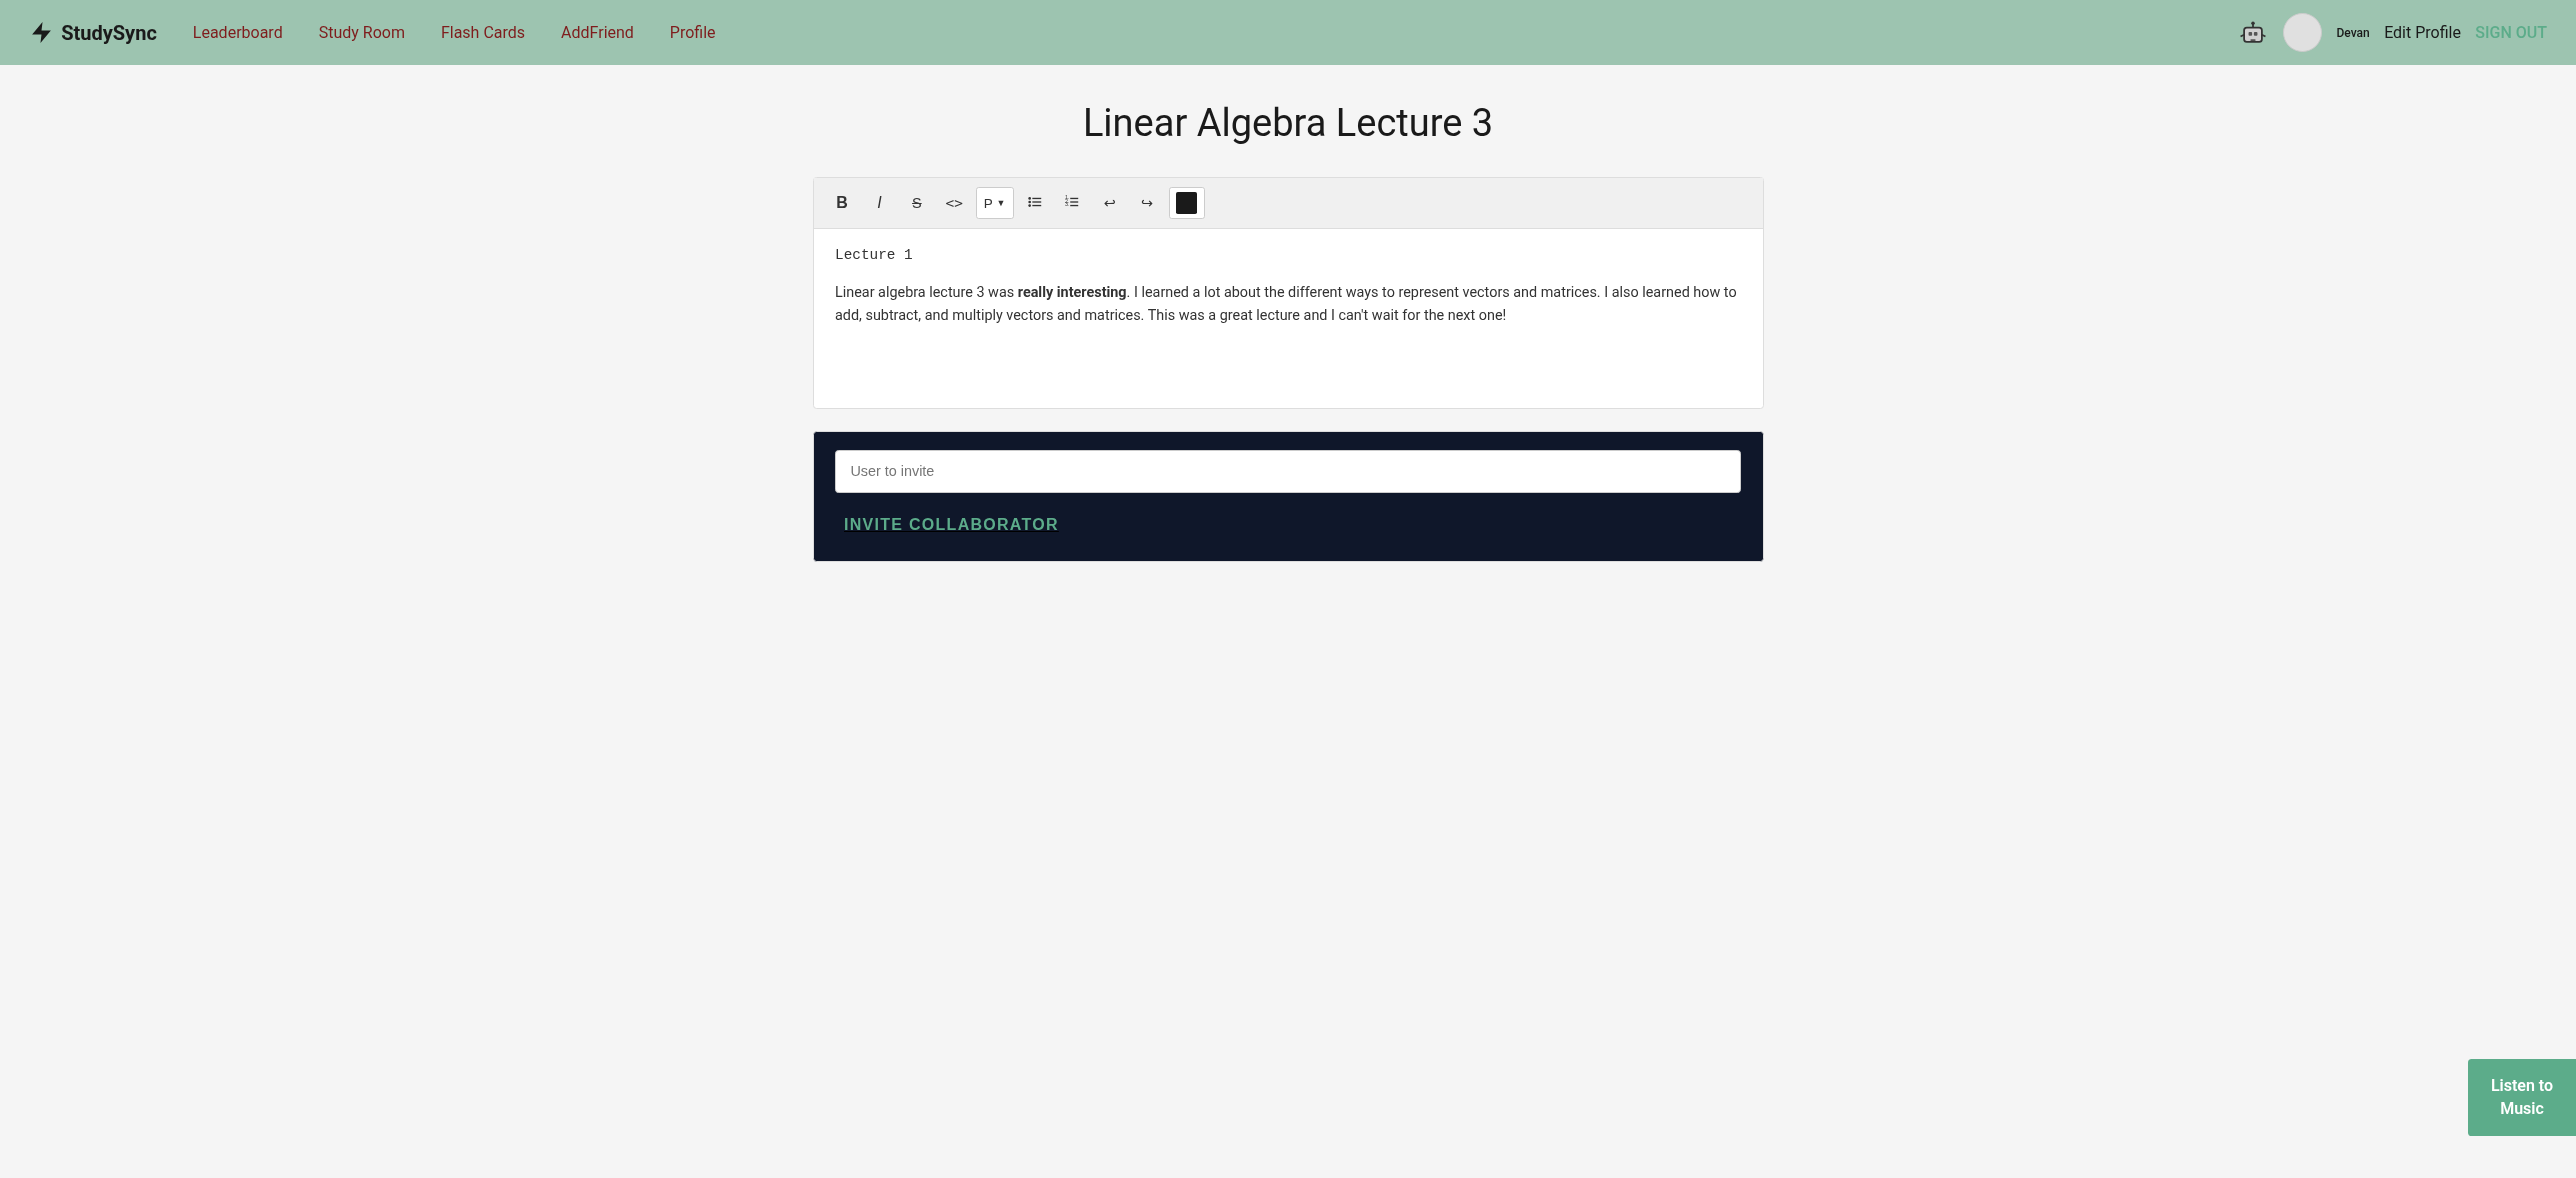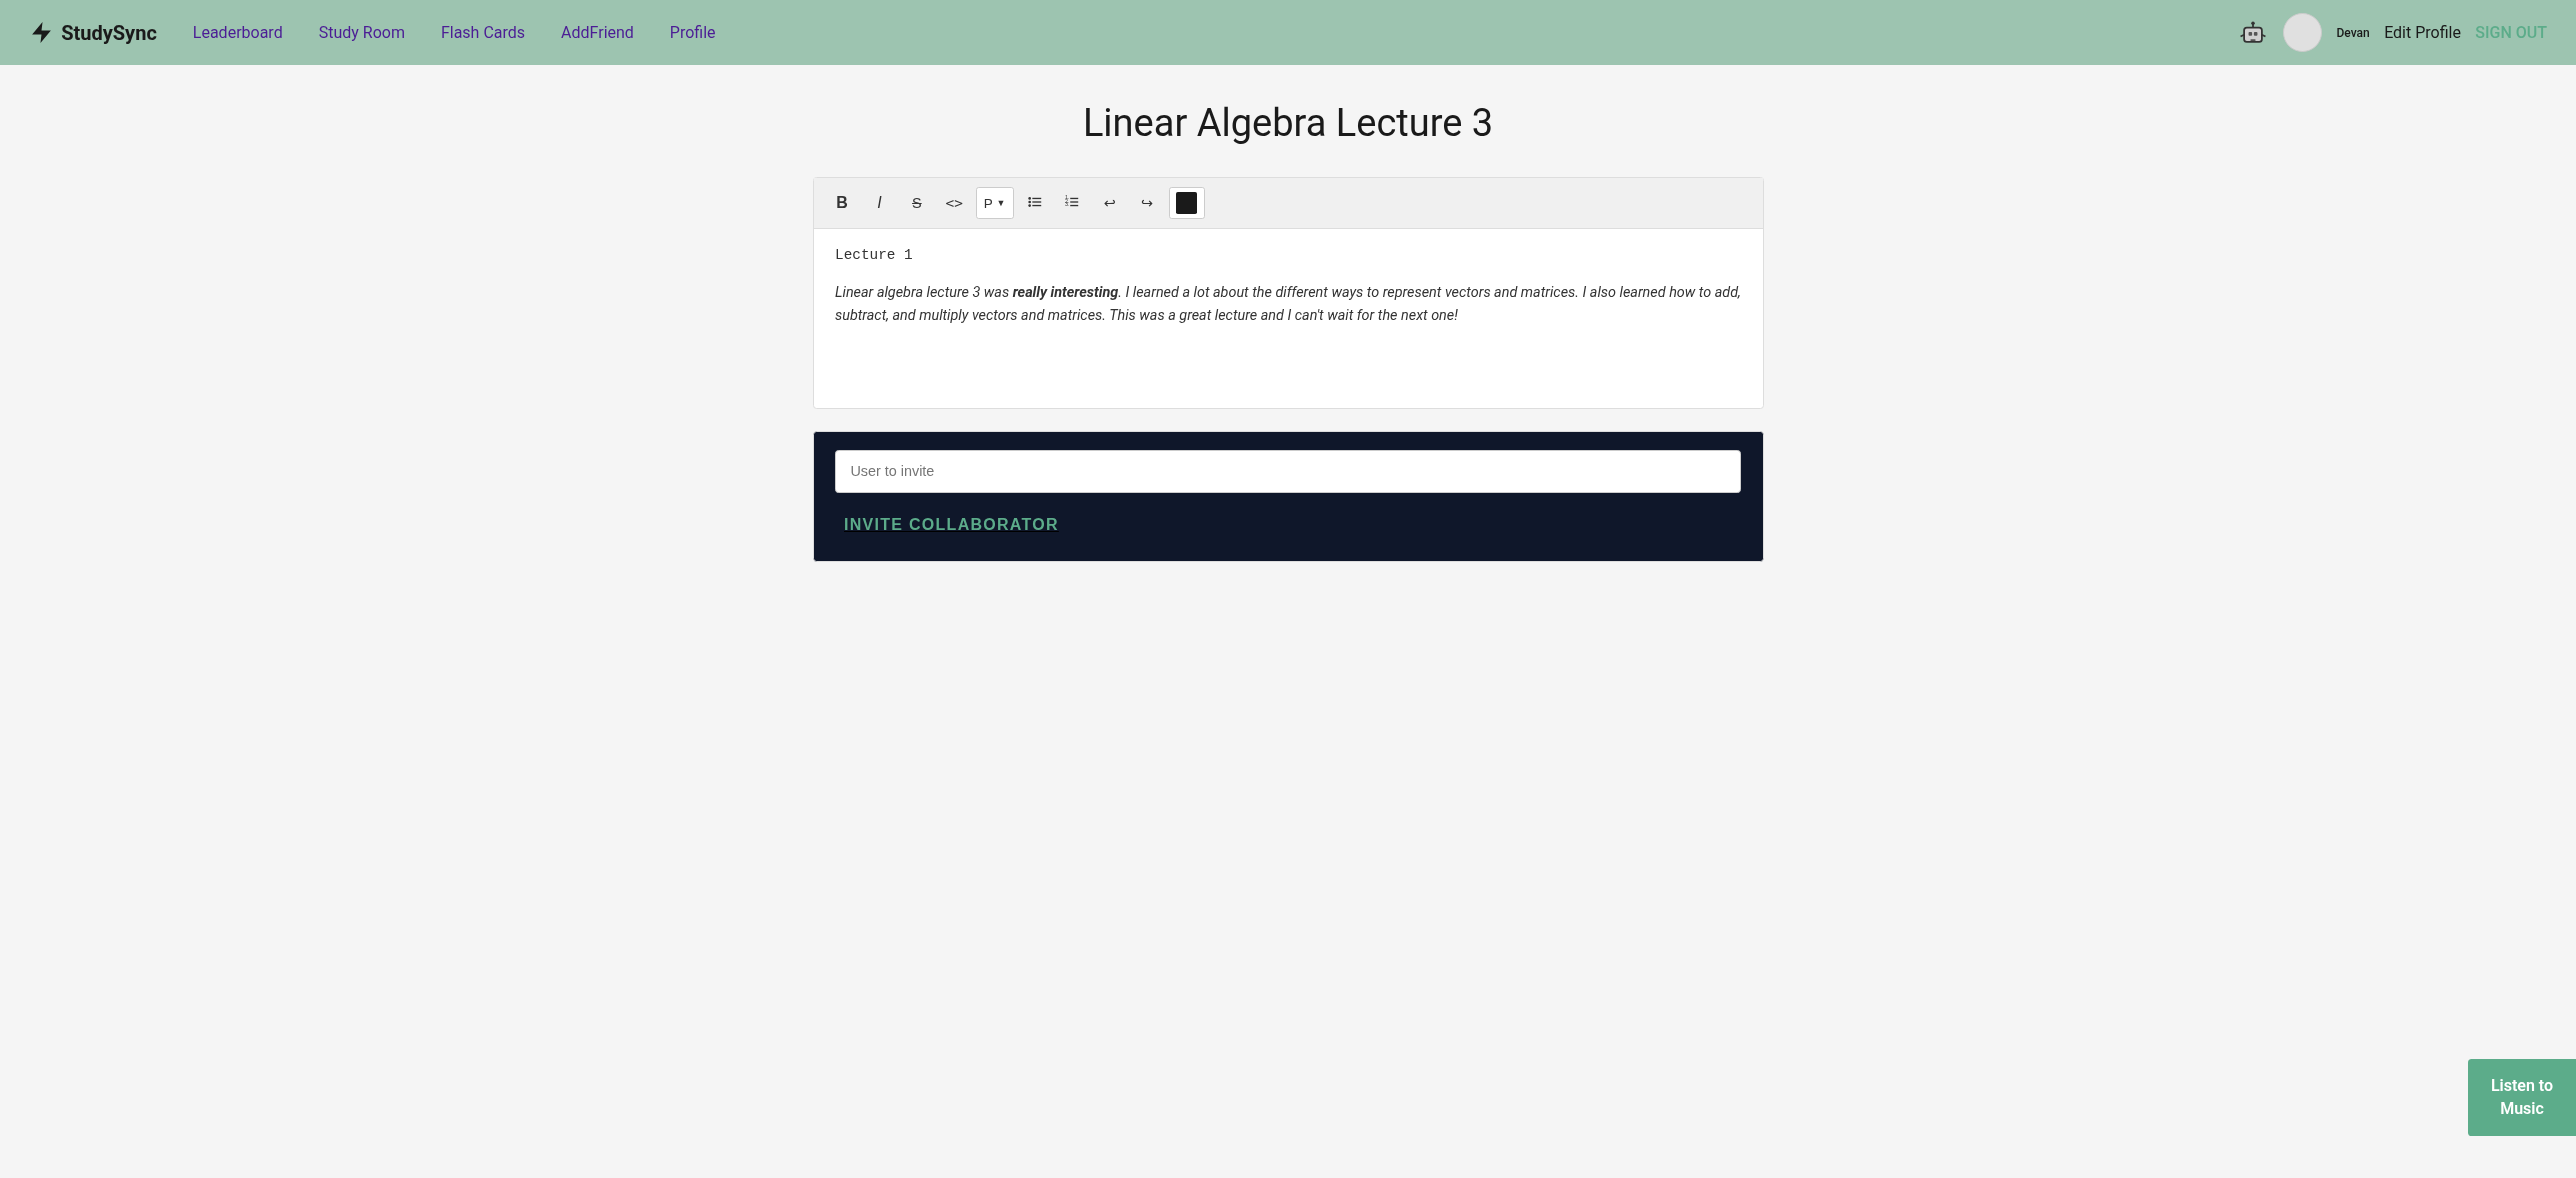--- a/index.html
+++ b/index.html
@@ -46,21 +46,21 @@
 
     .navbar-links {
       display: flex;
       align-items: center;
       gap: 36px;
       flex: 1;
     }
 
     .navbar-link {
       font-size: 16px;
-      color: #4c1d95;
+      color: #7f1d1d;
       text-decoration: none;
       cursor: pointer;
     }
 
     .navbar-right {
       display: flex;
       align-items: center;
       gap: 14.4px;
       margin-left: auto;
     }
@@ -209,21 +209,20 @@
       font-family: 'Courier New', monospace;
       font-size: 14.4px;
       color: #333;
       margin-bottom: 18px;
     }
 
     .editor-paragraph {
       font-size: 14.4px;
       color: #333;
       line-height: 1.6;
-      font-style: italic;
     }
 
     .editor-paragraph strong {
       font-weight: 700;
     }
 
     
     .invite-section {
       background: #0f172a;
       border: 0.9px solid #ddd;

